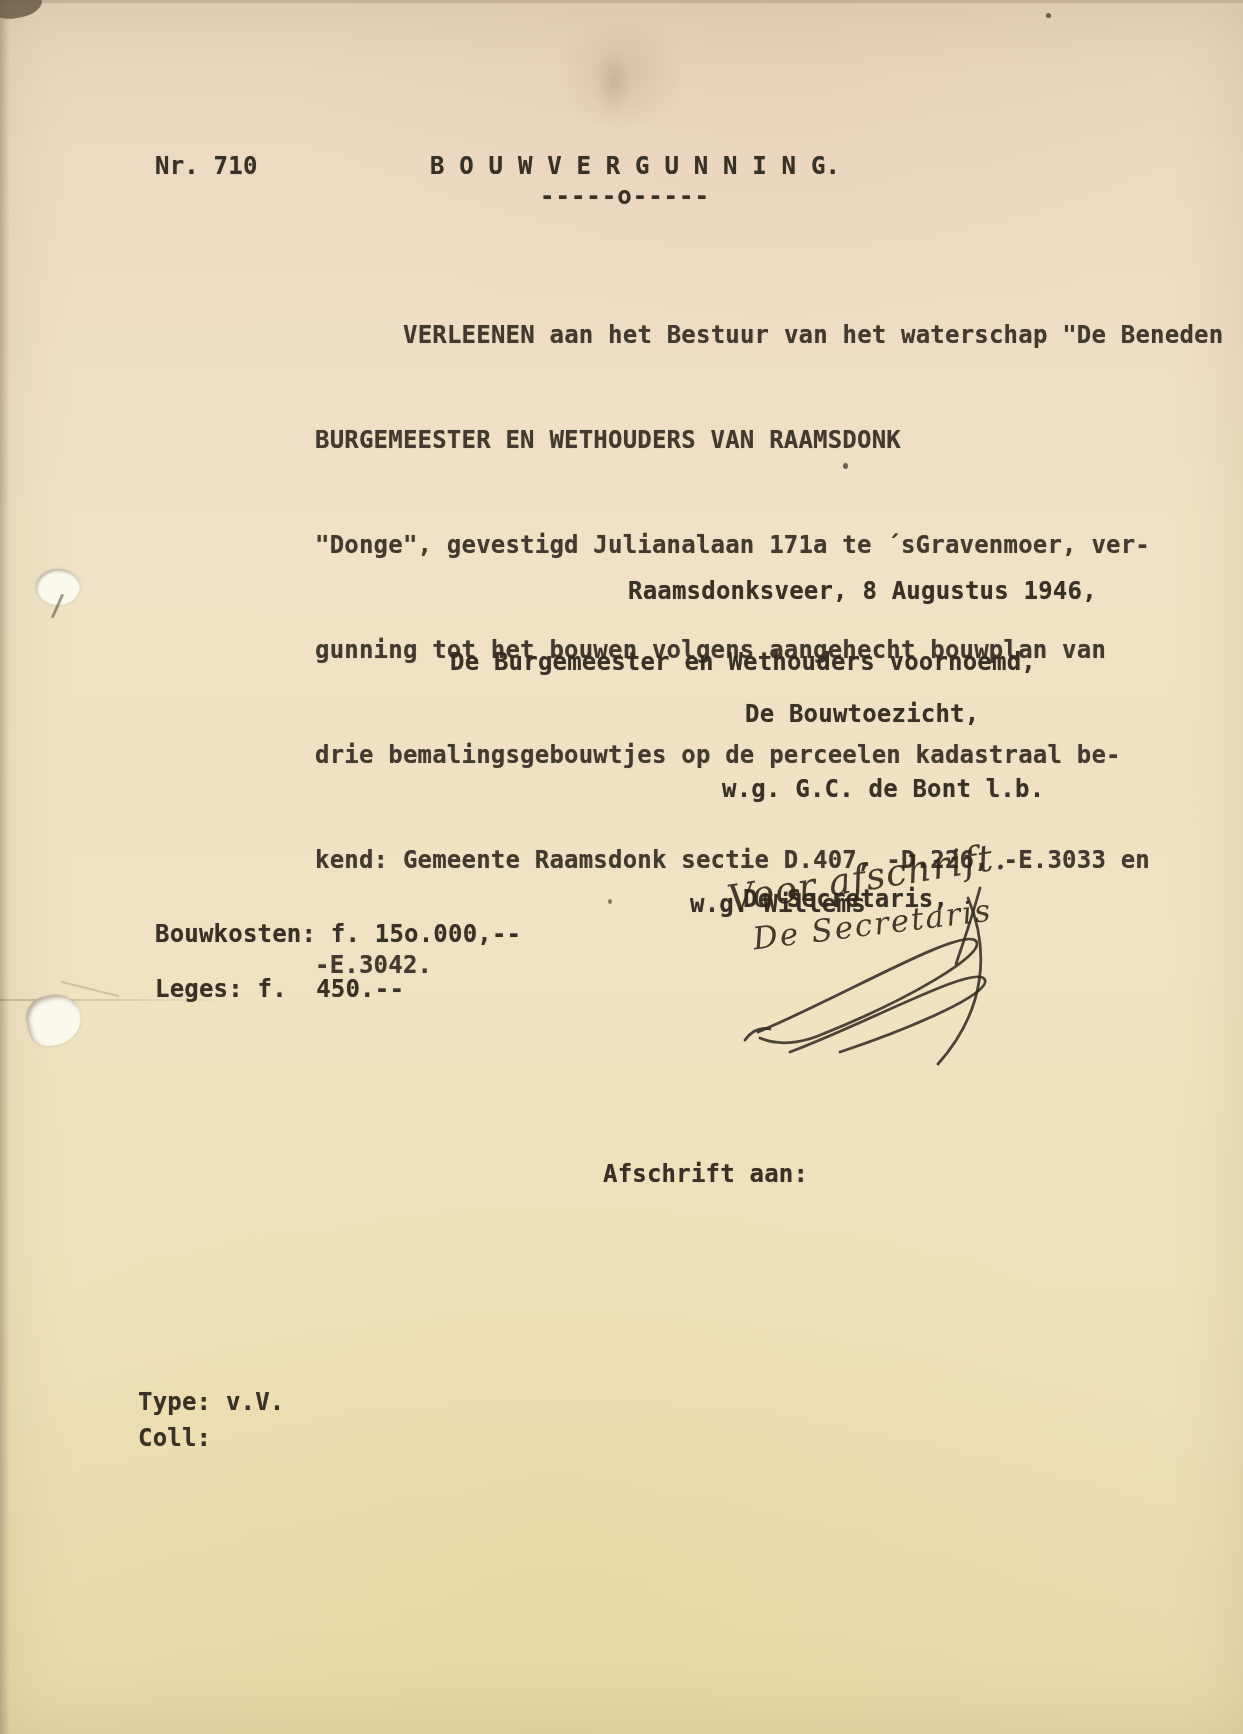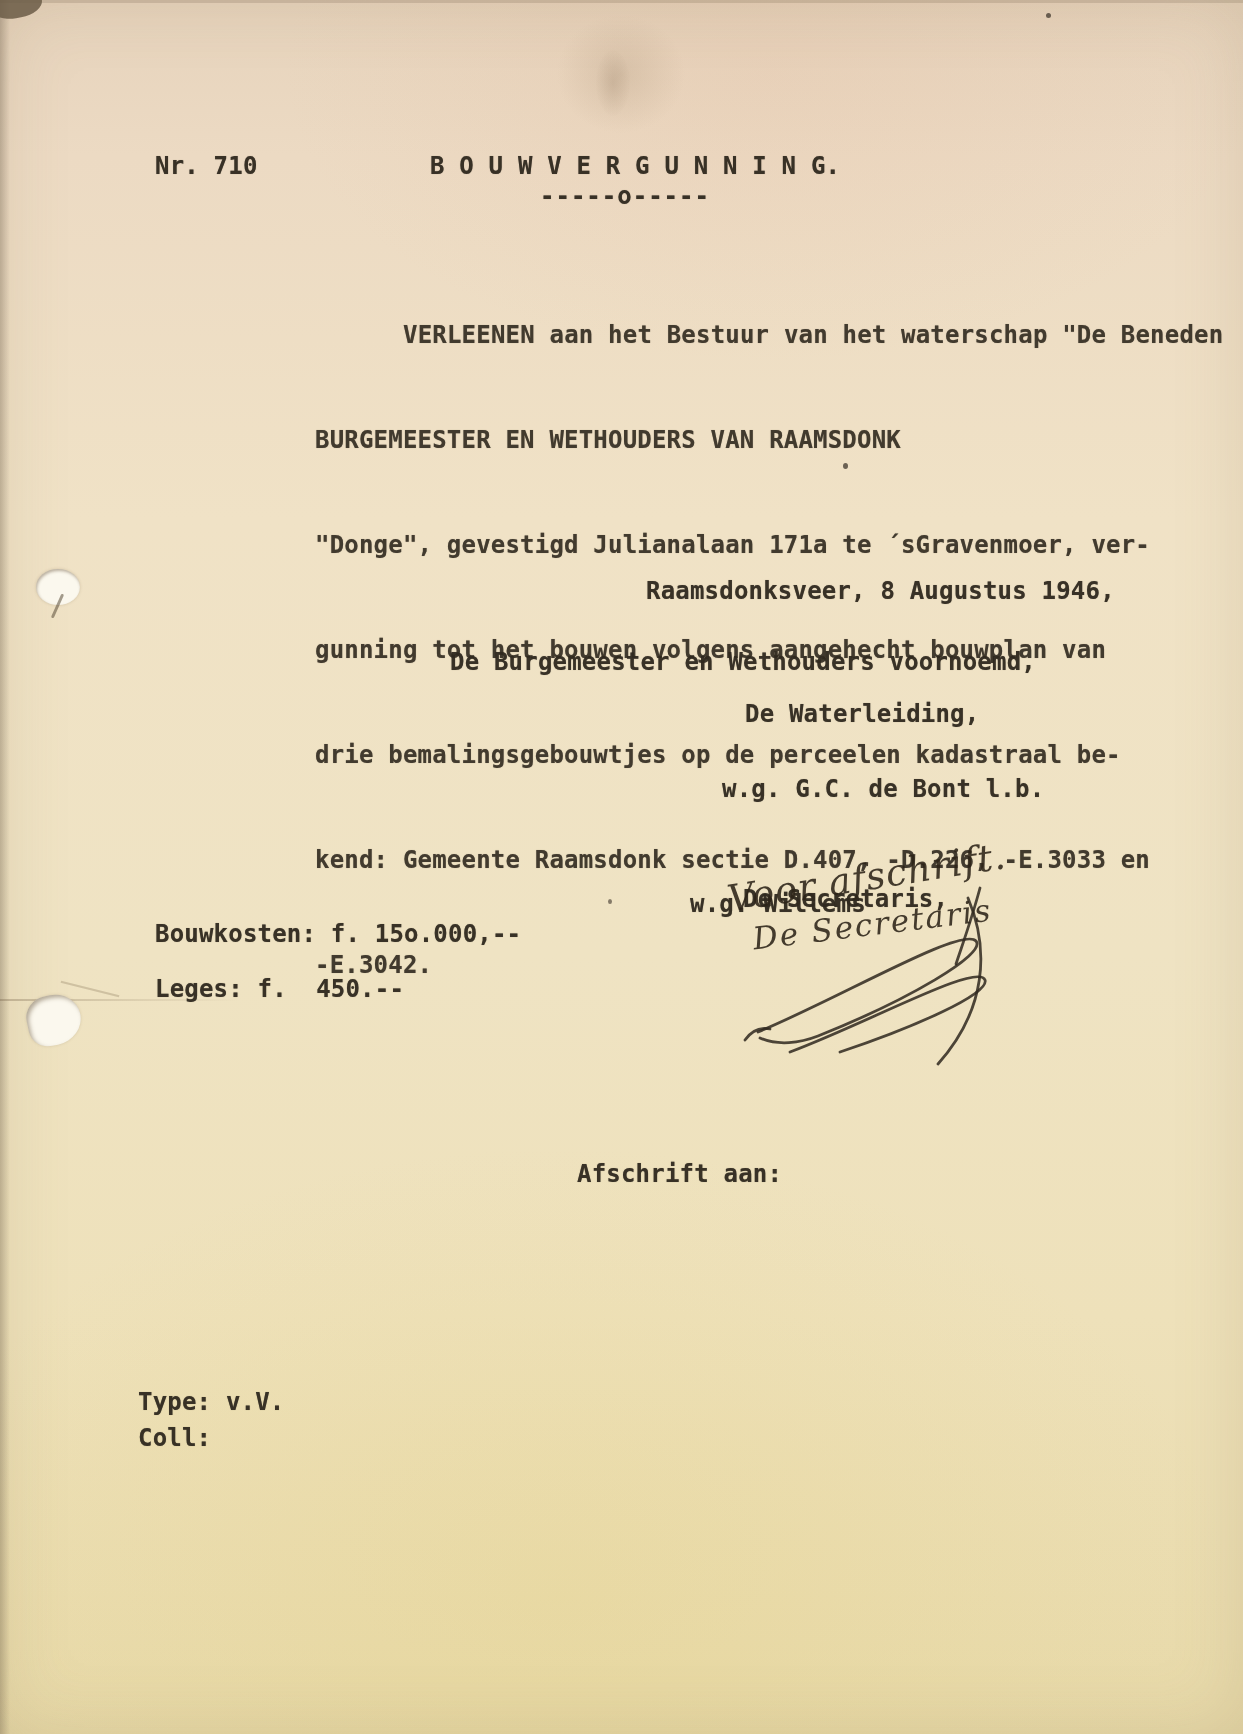--- a/index.html
+++ b/index.html
@@ -95,40 +95,40 @@
   <div class="body-block tw light" style="position:absolute;">
     <div class="line">VERLEENEN aan het Bestuur van het waterschap "De Beneden</div>
     <div class="line">BURGEMEESTER EN WETHOUDERS VAN RAAMSDONK</div>
     <div class="line">"Donge", gevestigd Julianalaan 171a te ´sGravenmoer, ver-</div>
     <div class="line">gunning tot het bouwen volgens aangehecht bouwplan van</div>
     <div class="line">drie bemalingsgebouwtjes op de perceelen kadastraal be-</div>
     <div class="line">kend: Gemeente Raamsdonk sectie D.407, -D.226, -E.3033 en</div>
     <div class="line">-E.3042.</div>
   </div>
 
-  <div class="tw" style="left:646px;top:577px;">Raamsdonksveer, 8 Augustus 1946,</div>
+  <div class="tw" style="left:628px;top:577px;">Raamsdonksveer, 8 Augustus 1946,</div>
   <div class="tw" style="left:450px;top:648px;">De Burgemeester en Wethouders voornoemd,</div>
-  <div class="tw" style="left:745px;top:700px;">De Waterleiding,</div>
+  <div class="tw" style="left:745px;top:700px;">De Bouwtoezicht,</div>
   <div class="tw" style="left:722px;top:727px;margin-top:48px;">w.g. G.C. de Bont l.b.</div>
   <div class="tw" style="left:743px;top:852px;margin-top:33px;">De Secretaris,</div>
   <div class="tw" style="left:690px;top:890px;">w.g. Willems</div>
 
   <div class="tw" style="left:155px;top:920px;">Bouwkosten: f. 15o.000,--</div>
   <div class="tw" style="left:155px;top:975px;">Leges: f.  450.--</div>
 
   <div class="hand hand1">Voor afschrift.</div>
   <div class="hand hand2">De Secretaris</div>
   <svg class="sig-svg" viewBox="0 0 300 190">
     <g fill="none" stroke="rgba(47,40,31,.85)" stroke-width="2.8" stroke-linecap="round">
       <path d="M 280 8 C 272 38, 264 60, 256 84"></path>
       <path d="M 45 160 C 52 150, 60 147, 70 149"></path>
       <path d="M 58 152 C 140 118, 262 46, 276 61 C 287 74, 208 120, 118 156 C 100 163, 78 166, 60 158"></path>
       <path d="M 90 172 C 170 142, 278 82, 285 100 C 290 114, 212 148, 140 172"></path>
       <path d="M 268 18 C 290 70, 286 130, 238 184"></path>
     </g>
   </svg>
 
-  <div class="tw" style="left:577px;top:1160px;">Afschrift aan:</div>
+  <div class="tw" style="left:603px;top:1160px;">Afschrift aan:</div>
 
   <div class="tw" style="left:138px;top:1388px;">Type: v.V.</div>
   <div class="tw" style="left:138px;top:1424px;">Coll:</div>
 
 </div>
 
 </body></html>

